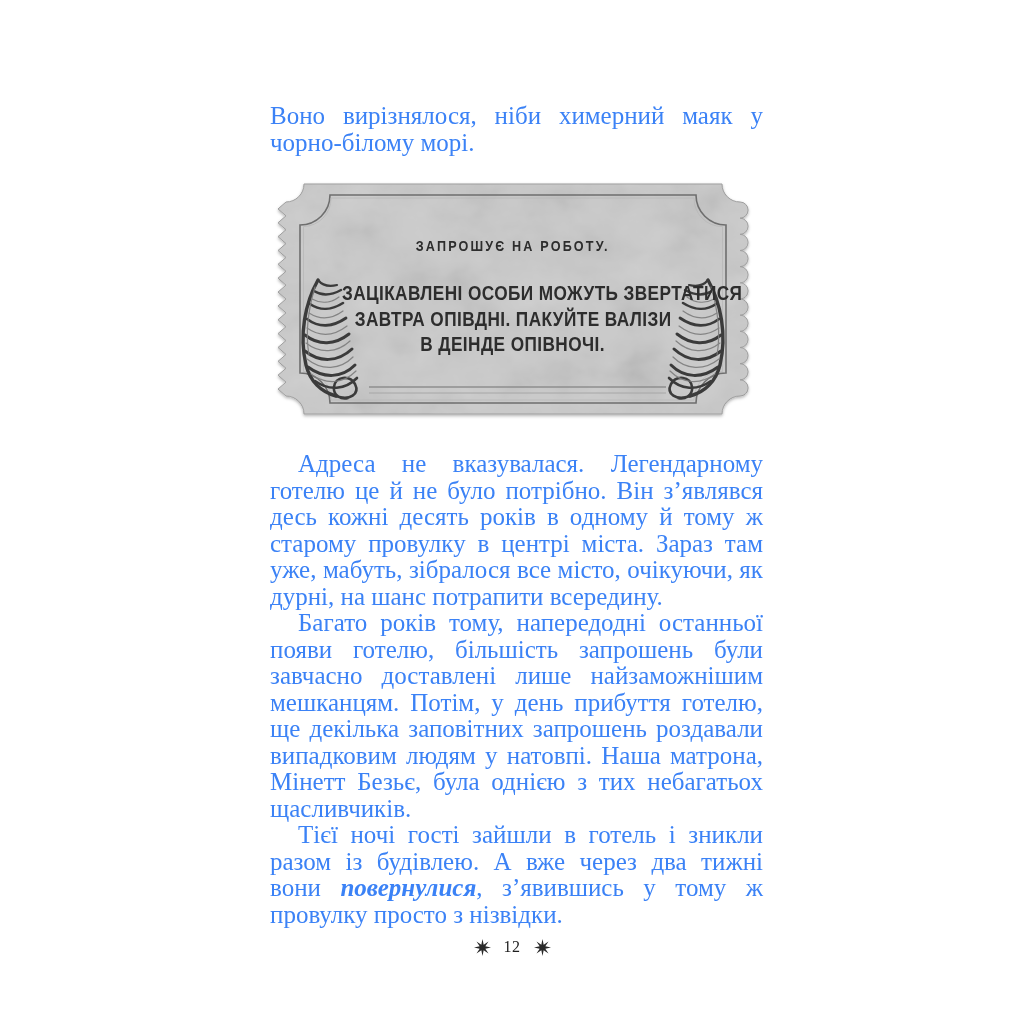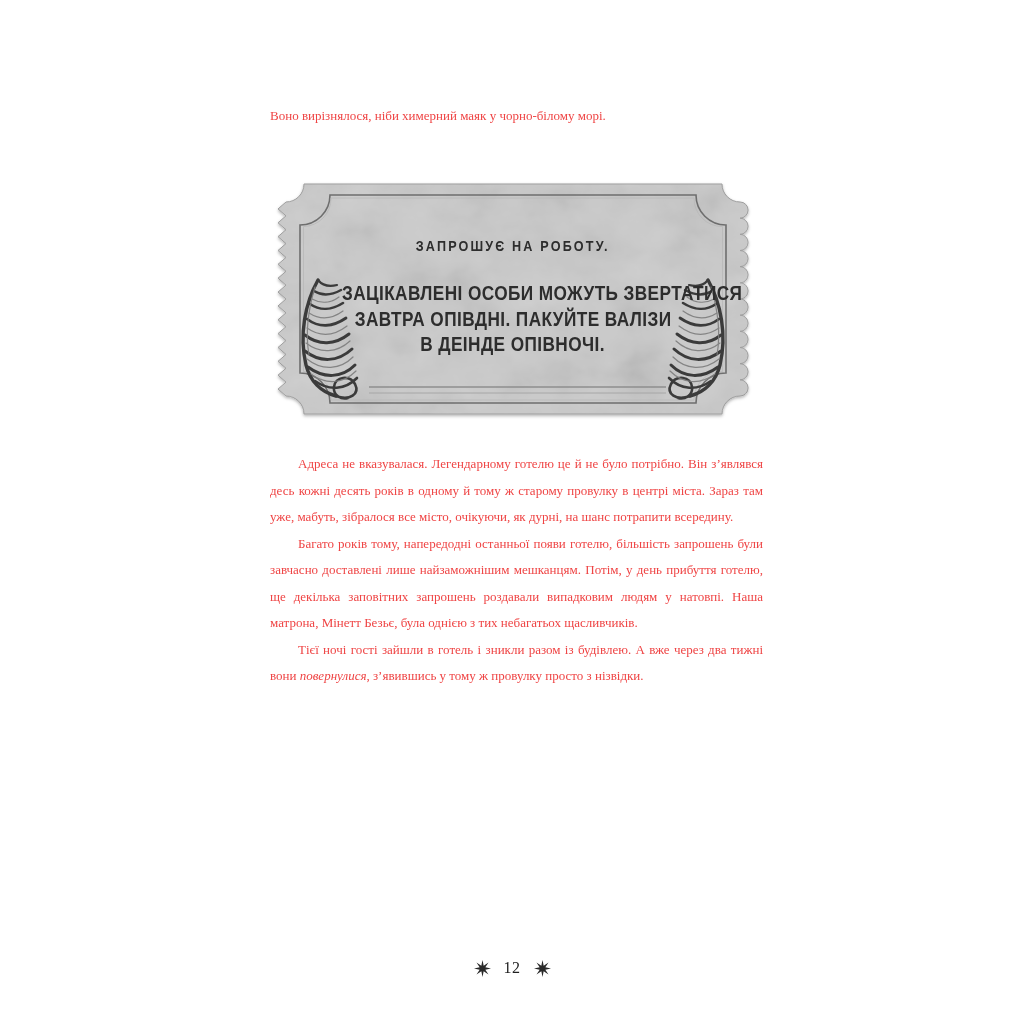--- a/index.html
+++ b/index.html
@@ -10,27 +10,27 @@
     position:relative;
     overflow:hidden;
   }
   .page { position:absolute; inset:0; background:#ffffff; }
 
   
   .block-top  { position:absolute; left:270px; top:103px; width:493px; }
   .block-main { position:absolute; left:270px; top:451px; width:493px; }
   p.para {
     margin:0;
-    font-size:13px;
+    font-size:25px;
     line-height:26.5px;
     text-align:justify;
-    color:#ef4444;
+    color:#3b82f6;
   }
   p.para.indent { text-indent:28px; }
-  p.para em { font-style:italic; }
+  p.para em { font-style:italic;font-weight:bold; }
 
   
   .ticket { position:absolute; left:278px; top:184px; width:470px; height:230px; }
   .ticket svg.ticket-art { position:absolute; left:0; top:0; overflow:visible; }
   .ticket-text {
     position:absolute; left:20px; right:20px; top:0; bottom:0;
     text-align:center;
     font-family:"Liberation Sans","DejaVu Sans",sans-serif;
     font-weight:bold;
     color:#2d2d2d;
@@ -39,21 +39,21 @@
   .t-title span { display:inline-block; transform:scaleX(0.78); transform-origin:center; letter-spacing:1px; }
   .t-sub { position:absolute; top:54px; width:100%; font-size:14px; white-space:nowrap; }
   .t-sub span { display:inline-block; transform:scaleX(0.9); transform-origin:center; letter-spacing:2.4px; }
   .t-lines { position:absolute; top:96px; width:100%; }
   .t-line { height:25.5px; line-height:25.5px; font-size:21px; white-space:nowrap; }
   .t-line span { display:inline-block; transform:scaleX(0.82); transform-origin:center; letter-spacing:0.5px; }
 
   
   .footer {
     position:absolute; top:936px; left:0; width:1024px; height:22px;
-    display:flex; justify-content:center; align-items:center; gap:13px;margin-top:21px;
+    display:flex; justify-content:center; align-items:center; gap:13px;
   }
   .page-number { font-size:16px; color:#1f1f1f; letter-spacing:0.5px; }
   .star { width:17px; height:17px; display:block; }
 </style>
 </head>
 <body>
 
 <div class="page">
 
   <div class="block-top">

